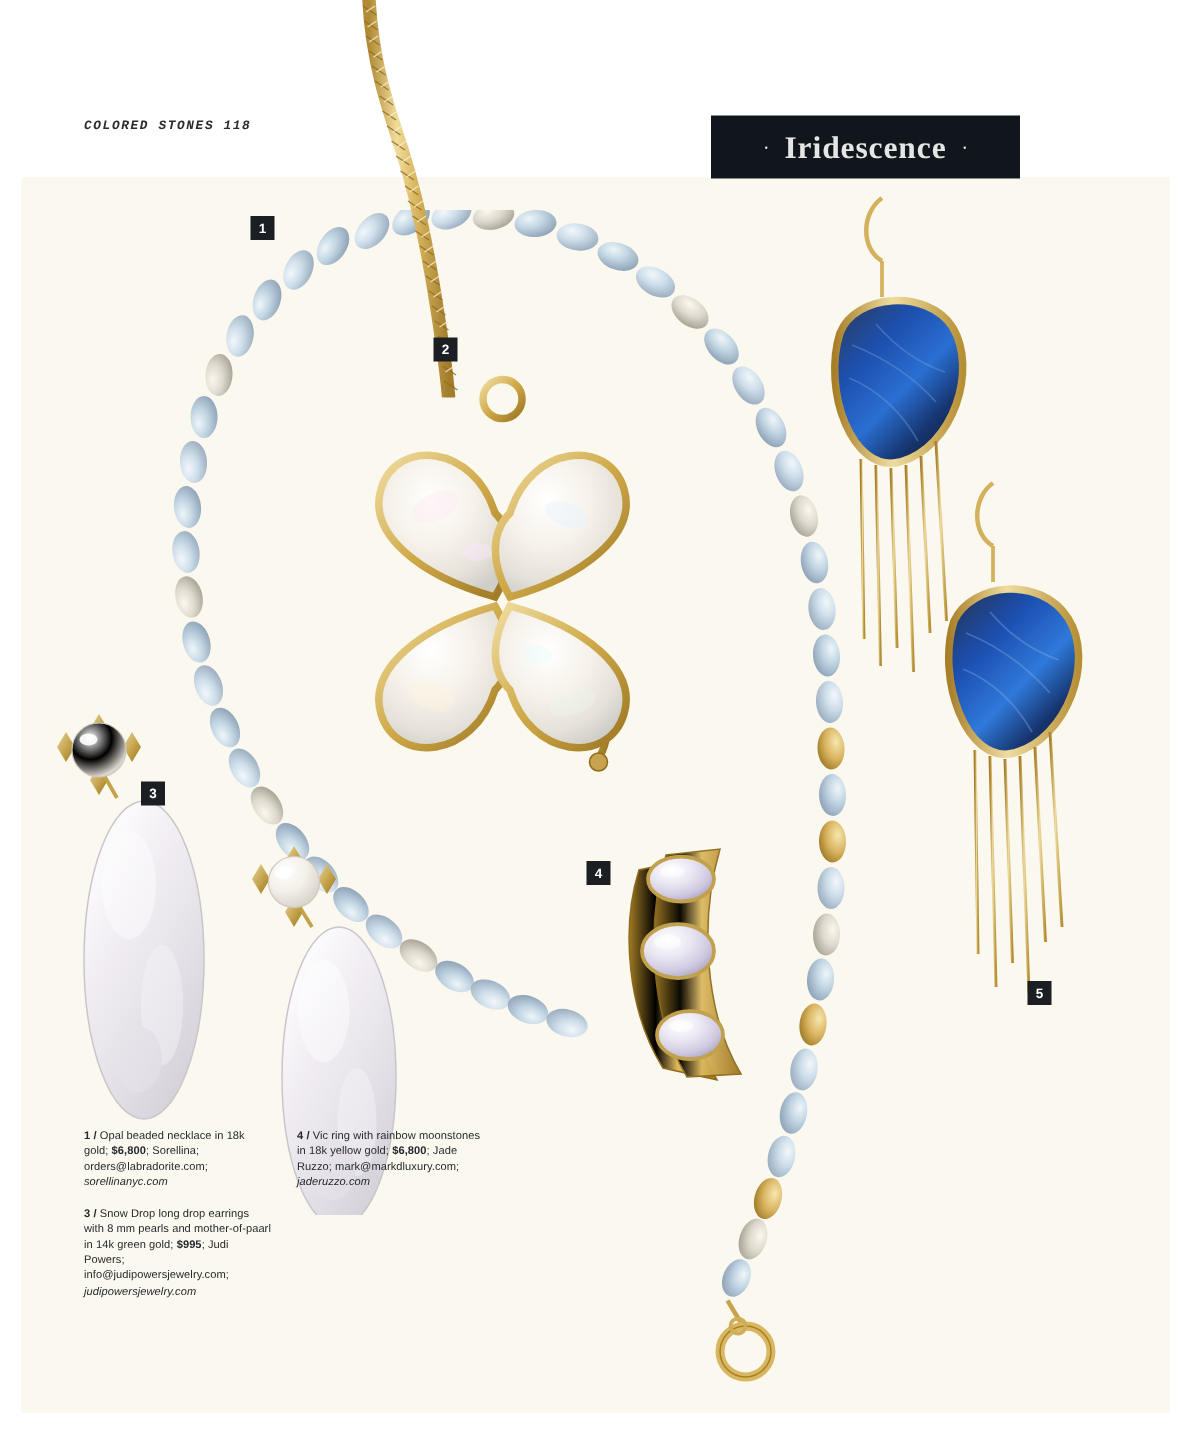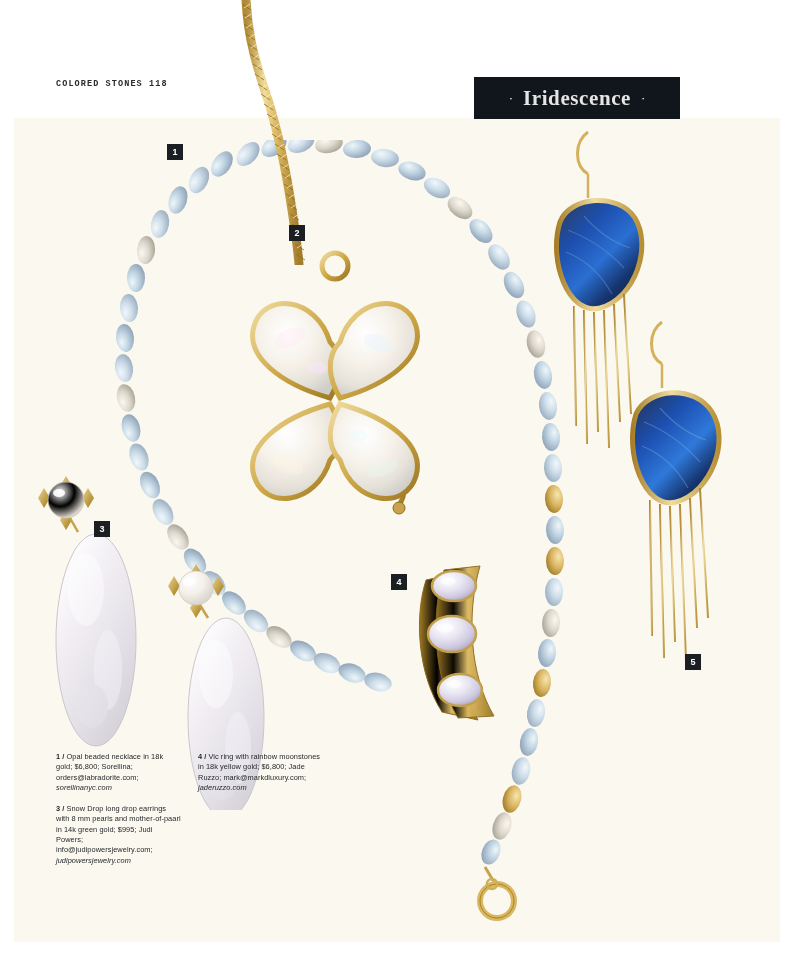--- a/index.html
+++ b/index.html
@@ -60,20 +60,21 @@
   .running-head {
     position: absolute;
     left: 56px;
     top: 79px;
     font-family: "Liberation Mono", monospace;
     font-size: 8.5px;
     letter-spacing: 1.1px;
     color: #2b2b2b;
     font-weight: 700;
     white-space: nowrap;
+    font-style: italic;
   }
 
   
   .plaque {
     position: absolute;
     left: 474px;
     top: 77px;
     width: 206px;
     height: 42px;
     background: #11161c;
@@ -133,21 +134,21 @@
   .cap {
     font-family: "Liberation Sans", sans-serif;
     font-size: 7.4px;
     line-height: 10.3px;
     color: #24282c;
     margin-bottom: 11px;
     letter-spacing: 0.05px;
   }
   .cap .idx { font-weight: 700; }
   .cap .brand { font-weight: 400; }
-  .cap .price { font-weight: 400; text-align: center; }
+  .cap .price { font-weight: 700; text-align: center; }
   .cap .web { font-style: italic; }
 
   
   .art { position: absolute; left: 0; top: 0; width: 794px; height: 966px; pointer-events: none; }
 
   
   .rope-chain {
     position: absolute;
     left: 206px;
     top: 0px;

